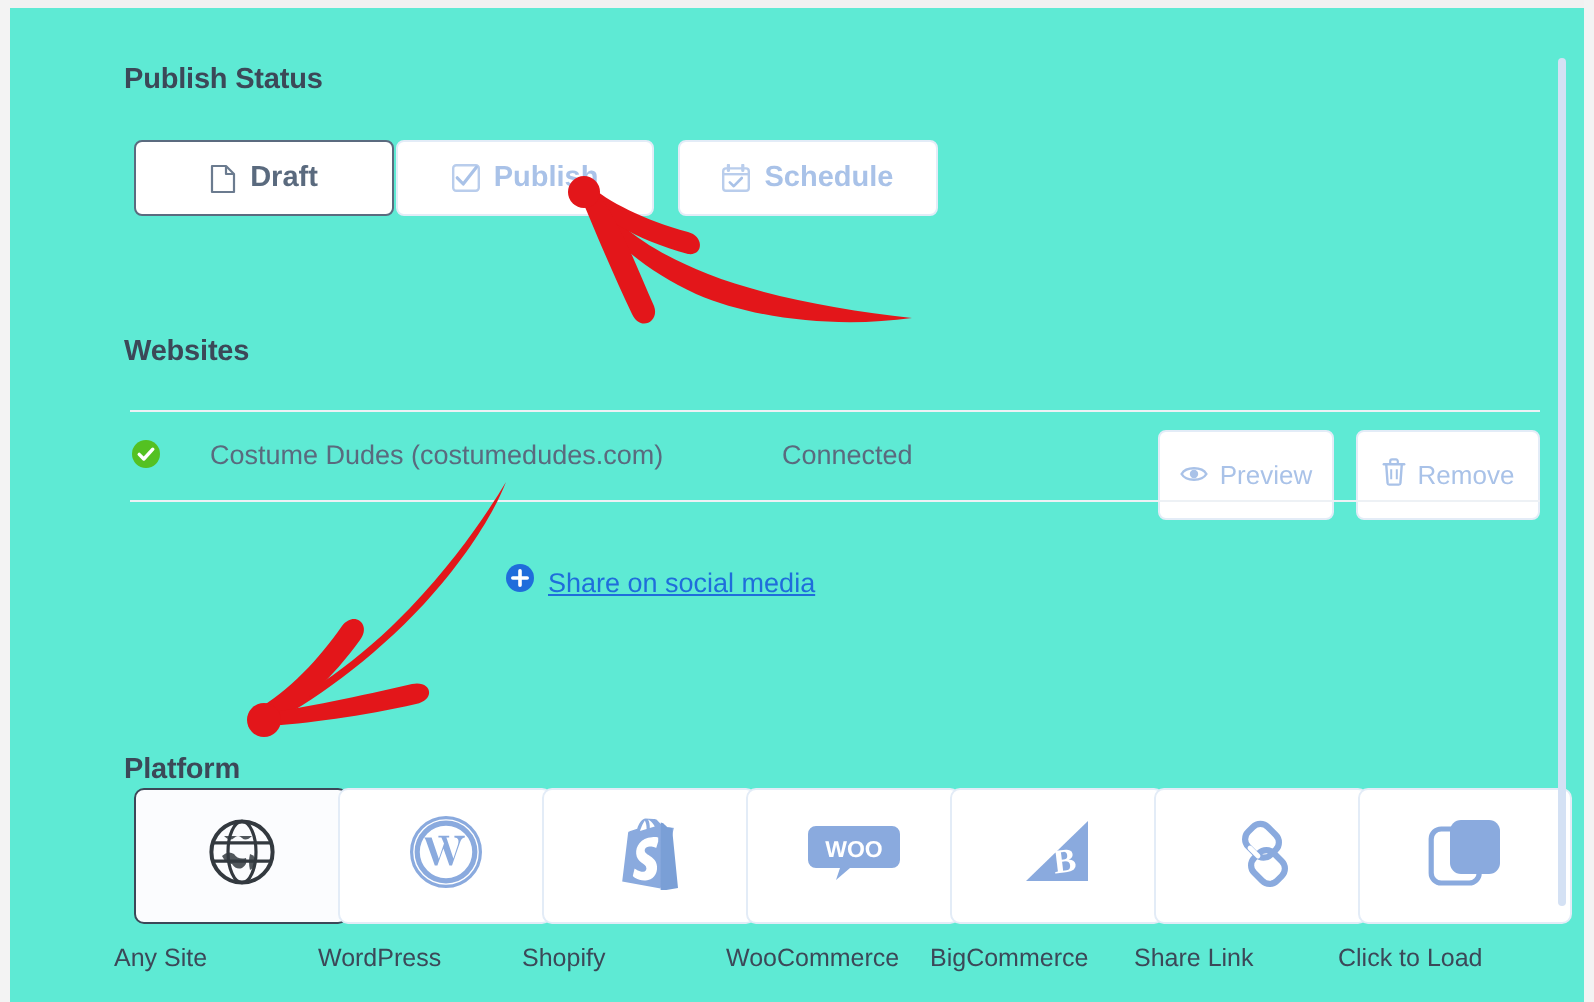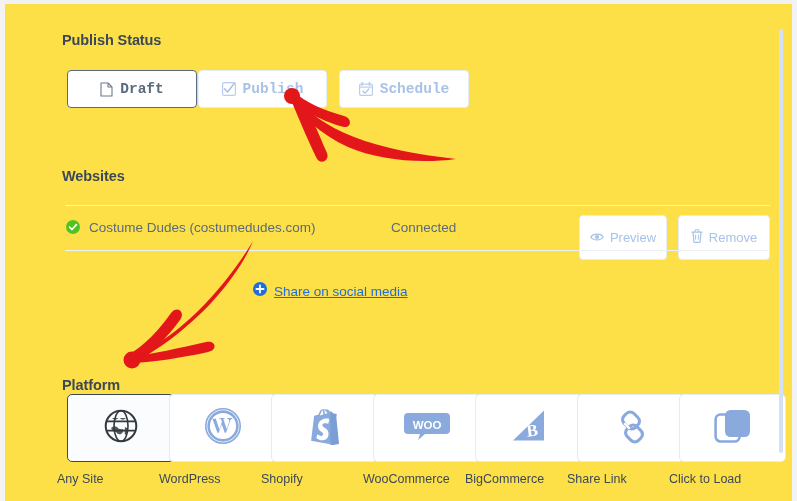--- a/index.html
+++ b/index.html
@@ -32,21 +32,21 @@
   }
   .edge-right {
     position: absolute; right: 0; top: 0; width: 5px; height: 501px;
     background: #f3f3f3;
   }
   .card {
     position: absolute;
     left: 5px; top: 4px;
     width: 787px;
     height: 497px;
-    background: #fde047;
+    background: #5eead4;
     box-sizing: border-box;
   }
   .scroll-track {
     position: absolute;
     right: 6px; top: 0;
     width: 9px; height: 501px;
     background: transparent;
   }
   .scroll-thumb {
     position: absolute;
@@ -71,21 +71,20 @@
     box-sizing: border-box;
     background: #ffffff;
     border-radius: 4px;
     display: flex;
     align-items: center;
     justify-content: center;
     font-size: 14.5px;
     font-weight: bold;
     gap: 7px;
     user-select: none;
-    font-family: Liberation Mono, monospace;
   }
   .pstat.active {
     border: 1px solid #5b6b7f;
     color: #5a6a7e;
   }
   .pstat.inactive {
     border: 1px solid #e3ecf7;
     color: #a9c2e8;
   }
   .pstat svg { display:block; }
@@ -220,21 +219,21 @@
 
     <div class="hr" style="left:60px; top:201px; width:705px;"></div>
 
     <span class="greencheck" style="left:61px; top:216px;">
       <svg width="14" height="14" viewBox="0 0 14 14">
         <circle cx="7" cy="7" r="7" fill="#54c122"></circle>
         <path d="M3.6 7.2 L5.9 9.5 L10.4 4.6" fill="none" stroke="#ffffff" stroke-width="1.7" stroke-linecap="round" stroke-linejoin="round"></path>
       </svg>
     </span>
 
-    <div class="site-name" style="left:84px; top:216px;">Costume Dudes (costumedudes.com)</div>
+    <div class="site-name" style="left:100px; top:216px;">Costume Dudes (costumedudes.com)</div>
 
     <div class="site-status" style="left:358px; top:216px;margin-left:28px;">Connected</div>
 
     <div class="smallbtn" style="left:574px; top:211px; width:88px;">
       <span>
         <svg width="14" height="10" viewBox="0 0 14 10">
           <path d="M0.8 5 C3 1.2 11 1.2 13.2 5 C11 8.8 3 8.8 0.8 5 Z" fill="none" stroke="#a9c2e8" stroke-width="1.2"></path>
           <circle cx="7" cy="5" r="2.1" fill="#a9c2e8"></circle>
         </svg>
       </span>

